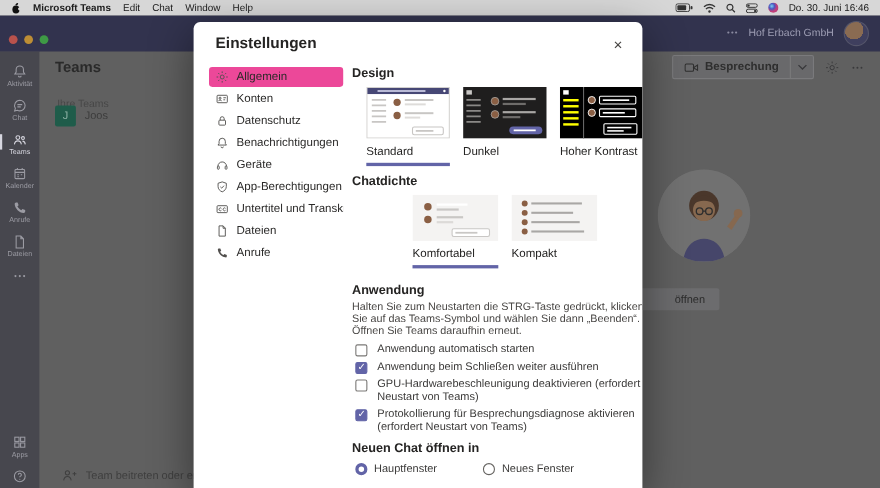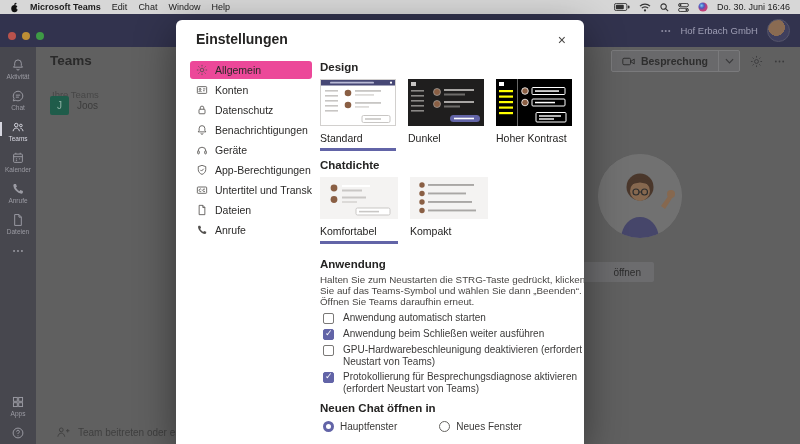--- a/index.html
+++ b/index.html
@@ -60,21 +60,21 @@
   .modal-title{font-size:14px;font-weight:bold;color:#252423;}
   .modal-close{font-size:14px;color:#484644;line-height:14px;cursor:default;padding:2px 4px;}
   .modal-body{display:flex;flex:1;padding-left:14px;overflow:hidden;}
   .snav{width:122px;padding-top:6px;flex-shrink:0;}
   .snav-item{display:flex;align-items:center;gap:7px;font-size:10.5px;color:#2B2A29;
     padding:3px 6px;border-radius:3px;margin-bottom:2px;white-space:nowrap;overflow:hidden;}
   .snav-item.selected{background:#ec4899;}
   .snav-item svg{flex-shrink:0;}
   .content{flex:1;padding:6px 0 0 8px;}
   .section-h{font-size:11.5px;font-weight:bold;color:#252423;margin:0 0 6px;}
-  .cards{display:flex;gap:12px;}
+  .cards{display:flex;gap:12px;justify-content:center;}
   .card{cursor:default;}
   .card .preview{display:block;}
   .card-label{font-size:10.5px;color:#252423;padding:6px 0 4px;}
   .card.selected .card-label{border-bottom:3px solid #6264A7;}
   .design-block{margin-bottom:8px;}
   .density-block{margin-bottom:14px;}
   .app-desc{font-size:9.8px;line-height:11px;color:#484644;width:278px;margin:0 0 5px;}
   .cb-col{display:flex;flex-direction:column;gap:4px;margin-bottom:8px;padding-left:3px;}
   .cb-row{display:flex;align-items:flex-start;gap:9px;width:272px;}
   .cb{width:11px;height:11px;border:1.4px solid #7A7876;border-radius:2px;box-sizing:border-box;

